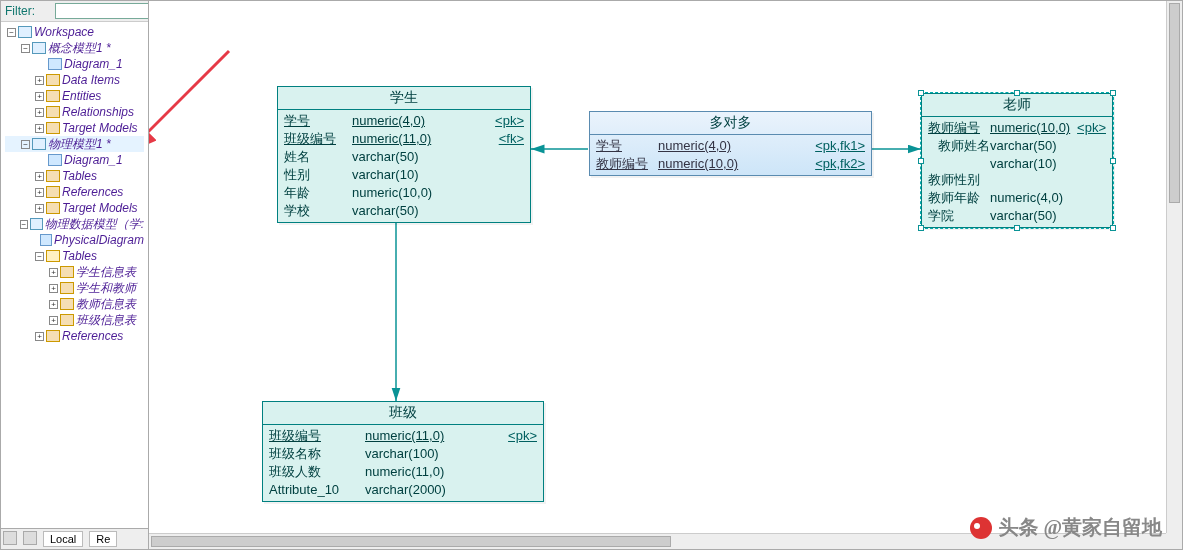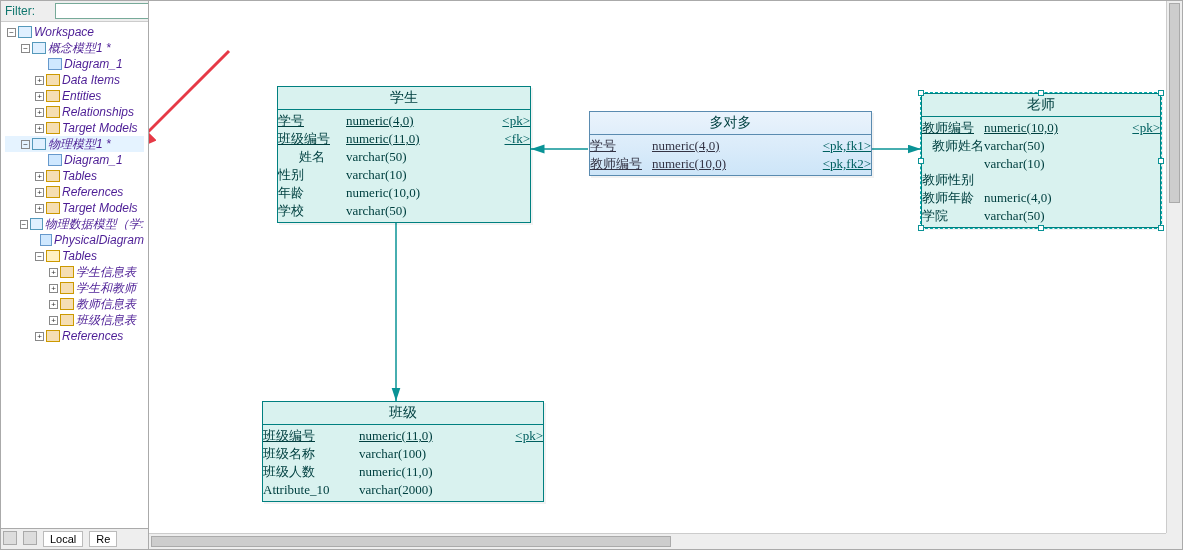--- a/index.html
+++ b/index.html
@@ -46,26 +46,26 @@
   .scrollbar-v .thumb { position:absolute; left:2px; right:2px; top:2px; height:200px; background:#cdcdcd; border:1px solid #aaa; }
   .scrollbar-h { position:absolute; left:0; right:16px; bottom:0; height:16px; background:#eee; border-top:1px solid #ccc; }
   .scrollbar-h .thumb { position:absolute; top:2px; bottom:2px; left:2px; width:520px; background:#cdcdcd; border:1px solid #aaa; }
   .sb-corner { position:absolute; right:0; bottom:0; width:16px; height:16px; background:#eee; }
   
   .entity {
     position:absolute;
     background:#d9f2ef;
     border:1px solid #008080;
     box-shadow: 2px 2px 0 rgba(0,0,0,0.05);
-    font-family: Liberation Serif, serif;
+    font-family: Liberation Sans, sans-serif;
     color:#004040;
   }
   .entity.selected { outline:1px dashed #0aa; }
   .entity .title { text-align:center; border-bottom:1px solid #008080; padding:2px 0; color:#004040; font-size:14px; }
-  .entity .rows { padding:2px 0; }
+  .entity .rows { padding:2px 6px; }
   .entity .row { display:flex; font-size:13px; line-height:18px; white-space:nowrap; }
   .entity .c-name { min-width:62px; }
   .entity .c-type { flex:1; }
   .entity .c-key { color:#006060; padding-left:4px; }
   .entity .und { text-decoration: underline; }
   .assoc { background: linear-gradient(#eaf3fc,#cde5f8); border:1px solid #5a8bb0; color:#334; }
   .assoc .title { border-bottom:1px solid #5a8bb0; }
   .handle { position:absolute; width:6px; height:6px; background:#fff; border:1px solid #0a9396; }
   
   svg.connectors { position:absolute; left:0; top:0; width:100%; height:100%; pointer-events:none; }
@@ -249,21 +249,21 @@
               <span class="c-name und" style="min-width: 68px;">学号</span>
               <span class="c-type und">numeric(4,0)</span>
               <span class="c-key und">&lt;pk&gt;</span>
             </div>
             <div class="row">
               <span class="c-name und" style="min-width: 68px;">班级编号</span>
               <span class="c-type und">numeric(11,0)</span>
               <span class="c-key und">&lt;fk&gt;</span>
             </div>
             <div class="row">
-              <span class="c-name" style="min-width: 68px; text-align: center;">姓名</span>
+              <span class="c-name" style="min-width: 68px;">姓名</span>
               <span class="c-type">varchar(50)</span>
               <span class="c-key"></span>
             </div>
             <div class="row">
               <span class="c-name" style="min-width: 68px;">性别</span>
               <span class="c-type">varchar(10)</span>
               <span class="c-key"></span>
             </div>
             <div class="row">
               <span class="c-name" style="min-width: 68px;">年龄</span>
@@ -287,21 +287,21 @@
               <span class="c-key und">&lt;pk,fk1&gt;</span>
             </div>
             <div class="row">
               <span class="c-name und" style="min-width: 62px;">教师编号</span>
               <span class="c-type und">numeric(10,0)</span>
               <span class="c-key und">&lt;pk,fk2&gt;</span>
             </div>
           </div>
       </div>
 
-      <div class="entity selected" style="left:772px; top:92px; width:240px;">
+      <div class="entity selected" style="left:772px; top:92px; width:192px;">
         <div class="title">老师</div>
         <div class="rows" id="rows-teacher">
             <div class="row">
               <span class="c-name und" style="min-width: 62px;">教师编号</span>
               <span class="c-type und">numeric(10,0)</span>
               <span class="c-key und">&lt;pk&gt;</span>
             </div>
             <div class="row">
               <span class="c-name" style="min-width: 62px; text-align: right;">教师姓名</span>
               <span class="c-type">varchar(50)</span>
@@ -361,14 +361,18 @@
 
     </div>
     <div class="scrollbar-v">
         <div class="thumb"></div>
       </div>
     <div class="scrollbar-h">
         <div class="thumb"></div>
       </div>
     <div class="sb-corner"></div>
 
+    <div class="watermark">
+      <span class="logo"></span>
+      <span>头条 @黄家自留地</span>
+    </div>
   </div>
 </div>
 
 </body></html>

